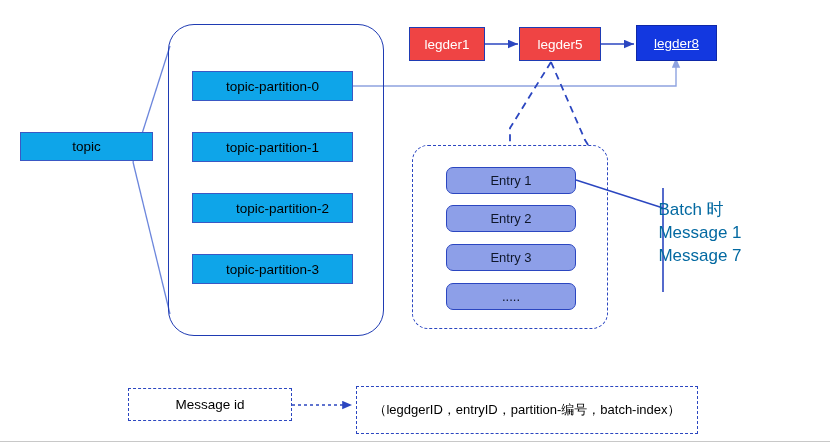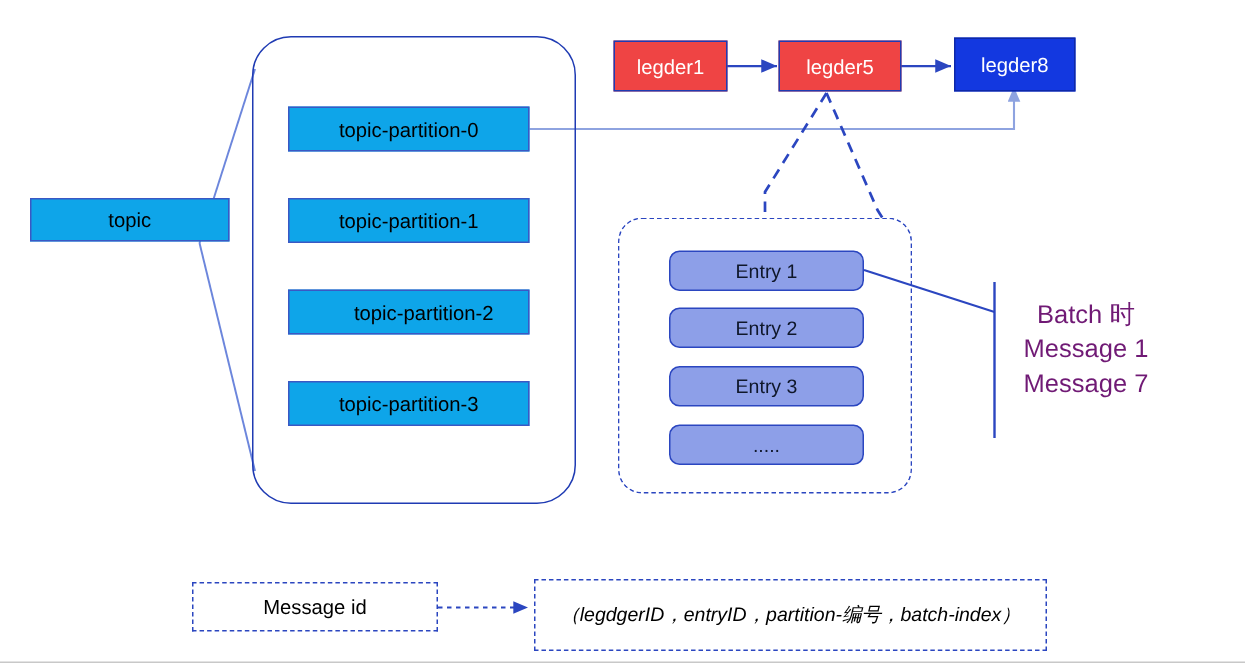--- a/index.html
+++ b/index.html
@@ -76,26 +76,24 @@
     background: transparent;
   }
   .container-dashed {
     position: absolute;
     border: 1.6px dashed #2B46C0;
     border-radius: 16px;
     background: transparent;
   }
   .side-text {
     position: absolute;
-    color: #701a75;
+    color: #0369a1;
     font-size: 17px;
     line-height: 23px;
-    text-align: center;
     white-space: nowrap;
-    margin-left: 24px;
   }
   .side-text div { white-space: nowrap; }
   .bottom-rule {
     position: absolute;
     left: 0;
     width: 830px;
     height: 1px;
     background: #C8C8C8;
   }
 </style>
@@ -166,21 +164,21 @@
   <div class="node rect-plain" style="left:192px; top:254px; width:161px; height:30px;">
     <span>topic-partition-3</span>
   </div>
 
   <div class="node ledger" style="left:409px; top:27px; width:76px; height:34px;">
     <span>legder1</span>
   </div>
   <div class="node ledger" style="left:519px; top:27px; width:82px; height:34px;">
     <span>legder5</span>
   </div>
-  <div class="node ledger-active" style="left:636px; top:25px; width:81px; height:36px;">
+  <div class="node ledger-active" style="left:636px; top:25px; width:81px; height:36px;text-decoration:underline;">
     <span>legder8</span>
   </div>
 
   <div class="node entry" style="left:446px; top:167px; width:130px; height:27px;">
     <span>Entry 1</span>
   </div>
   <div class="node entry" style="left:446px; top:205px; width:130px; height:27px;">
     <span>Entry 2</span>
   </div>
   <div class="node entry" style="left:446px; top:244px; width:130px; height:27px;">
@@ -192,19 +190,19 @@
 
   <div class="side-text" style="left:700px; top:198px; transform:translateX(-50%); width:auto;">
     <div>Batch 时</div>
     <div>Message 1</div>
     <div>Message 7</div>
   </div>
 
   <div class="node dashed-box" style="left:128px; top:388px; width:164px; height:33px;">
     <span>Message id</span>
   </div>
-  <div class="node dashed-box" style="left:356px; top:386px; width:342px; height:48px; font-size:13px;font-style:italic;">
+  <div class="node dashed-box" style="left:356px; top:386px; width:342px; height:48px; font-size:13px;">
     <span>（legdgerID，entryID，partition-编号，batch-index）</span>
   </div>
 
   <div class="bottom-rule" style="top:441px;"></div>
 
 </div>
 
 </body></html>

